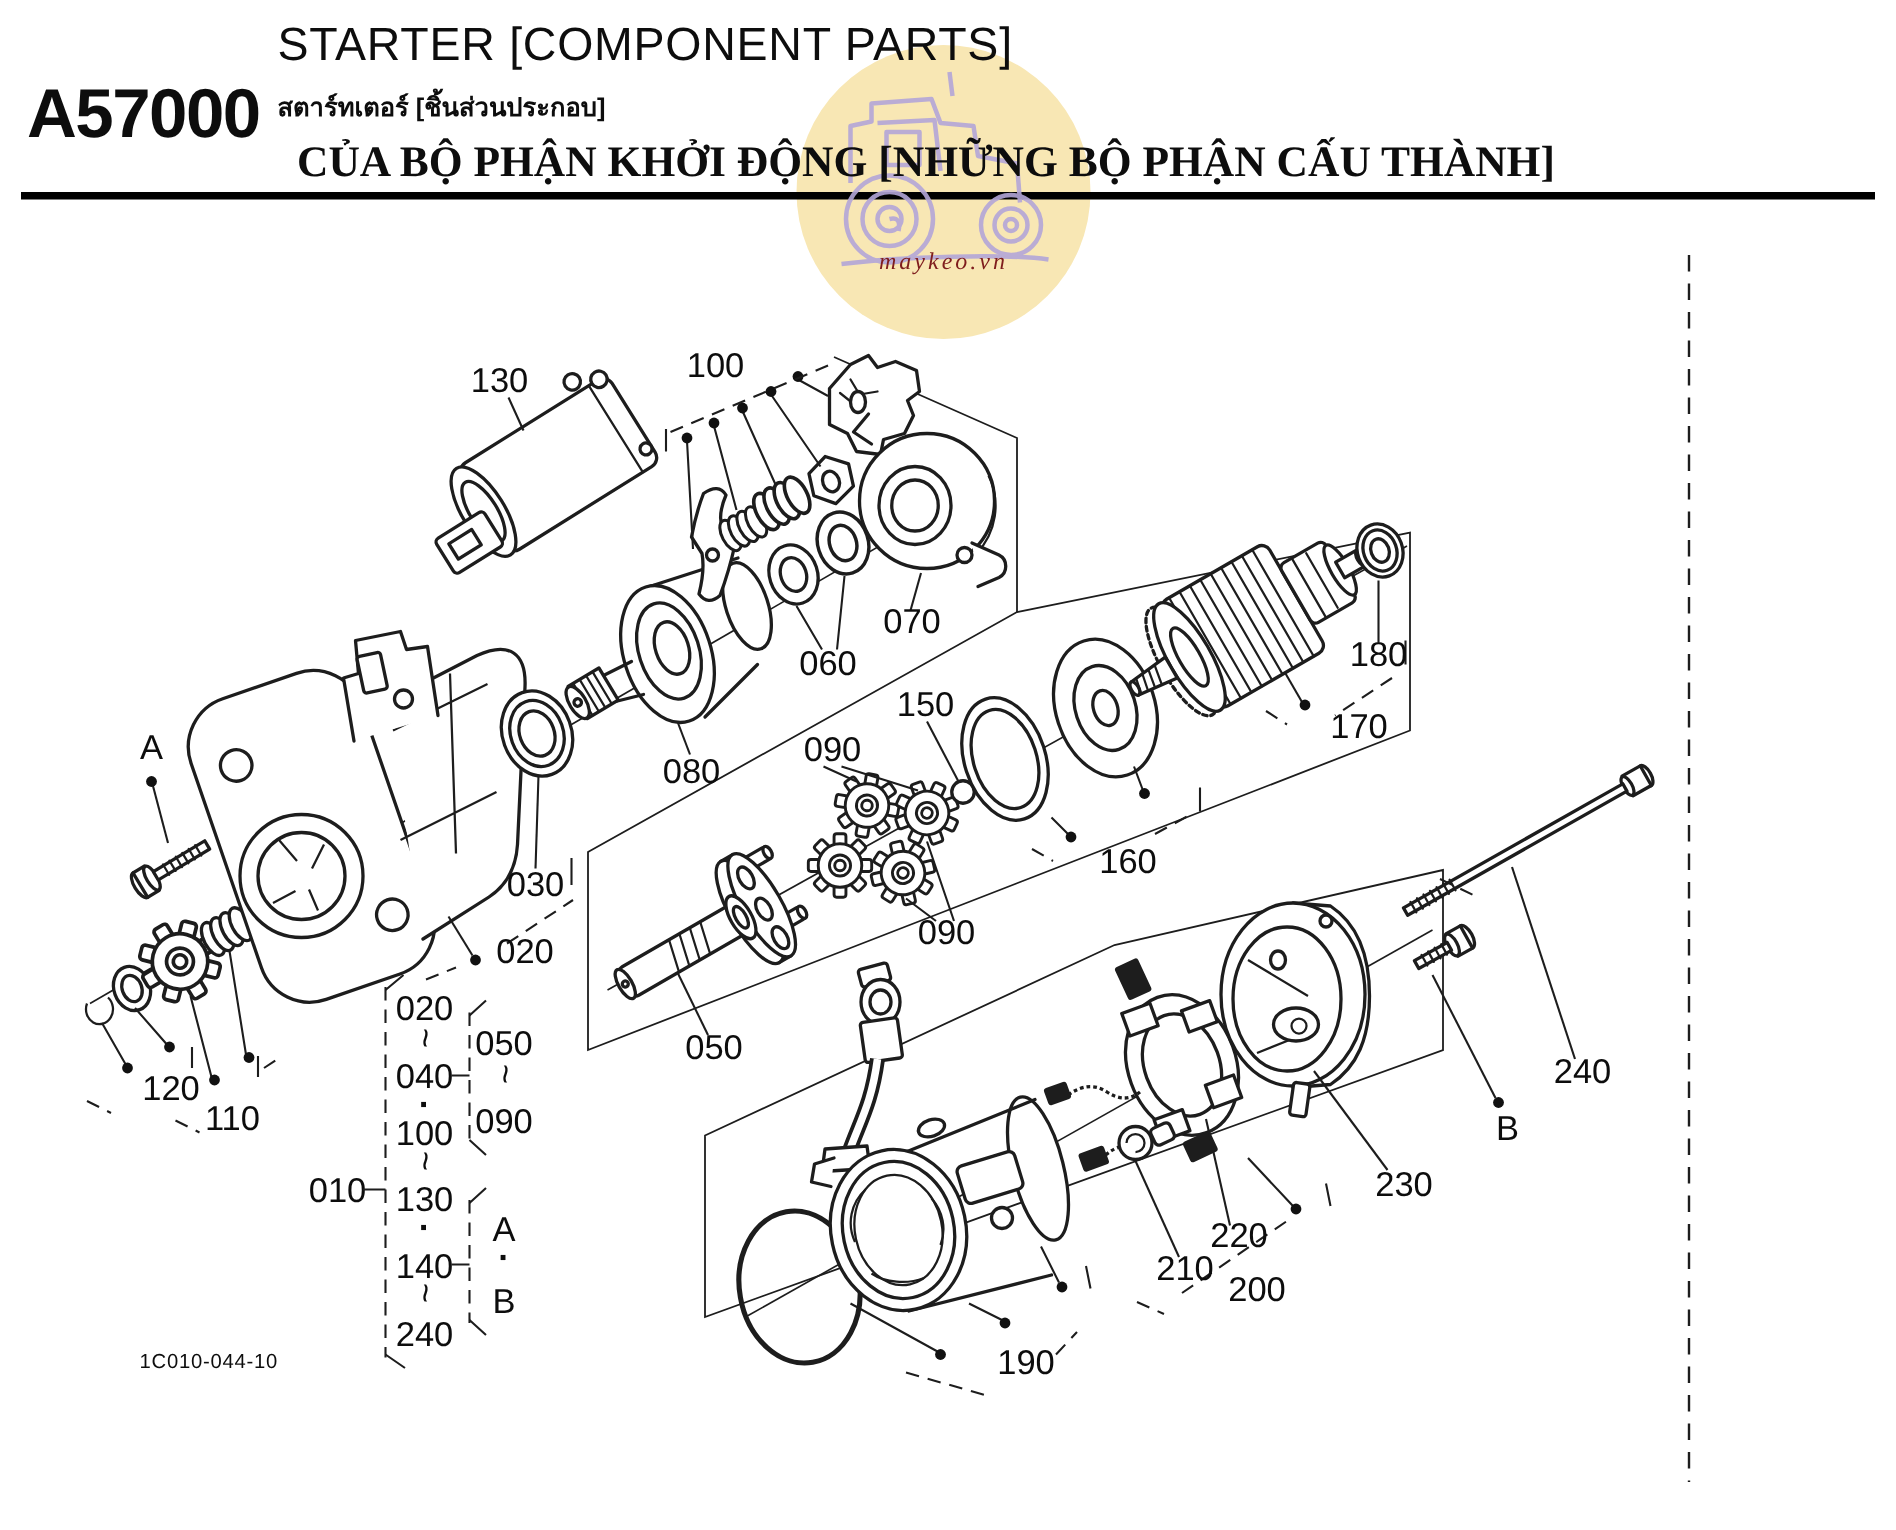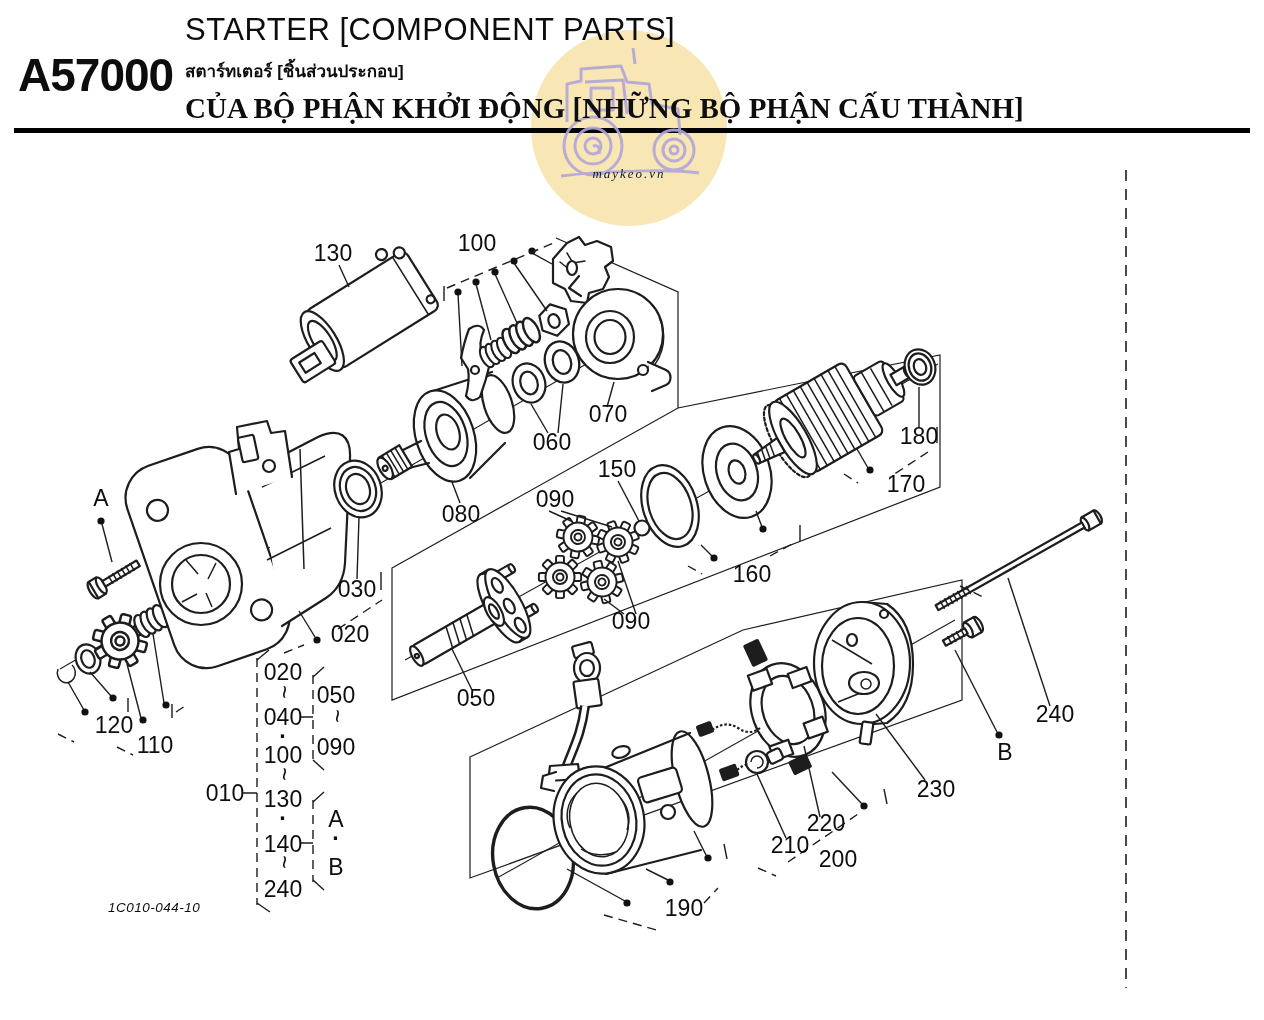--- a/index.html
+++ b/index.html
@@ -5,26 +5,26 @@
   html,body{margin:0;padding:0;background:#fff;}
   .page{position:relative;width:1264px;height:1020px;background:#fff;overflow:hidden;
         font-family:"Liberation Sans",sans-serif;color:#0d0d0d;}
   .wm-circle{position:absolute;left:531px;top:30px;width:196px;height:196px;border-radius:50%;
              background:#f8e7b4;z-index:0;}
   .rule{position:absolute;left:14px;top:128px;width:1236px;height:5px;background:#000;z-index:1;}
   .wm-tractor{position:absolute;left:531px;top:30px;width:196px;height:196px;z-index:2;}
   .hdr-code{position:absolute;left:18px;top:48px;font-size:46px;font-weight:700;letter-spacing:-1px;z-index:3;}
   .t-en{position:absolute;left:185px;top:12px;font-size:31px;font-weight:400;letter-spacing:.5px;z-index:3;}
   .t-th{position:absolute;left:185px;top:57px;font-size:17px;font-weight:700;z-index:3;}
-  .t-vi{position:absolute;left:185px;top:92px;font-size:29px;font-weight:700;z-index:3;
+  .t-vi{position:absolute;left:198px;top:92px;font-size:29px;font-weight:700;z-index:3;
         font-family:"Liberation Serif",serif;}
   .wm-text{position:absolute;left:531px;top:166px;width:196px;text-align:center;z-index:2;
-           font-family:"Liberation Serif",serif;font-style:italic;font-size:13px;letter-spacing:2px;color:#0f172a;}
+           font-family:"Liberation Serif",serif;font-style:italic;font-size:16px;letter-spacing:2px;color:#7f1d1d;}
   .diagram{position:absolute;left:0;top:0;z-index:2;}
-  .fig-code{position:absolute;left:108px;top:900px;font-size:13.5px;letter-spacing:.5px;z-index:3;font-style:italic;}
+  .fig-code{position:absolute;left:93px;top:900px;font-size:13.5px;letter-spacing:.5px;z-index:3;}
   .models{position:absolute;right:2px;top:992px;font-size:24px;z-index:3;}
   .lbl{font-family:"Liberation Sans",sans-serif;font-size:23px;fill:#0d0d0d;}
   .lgd{font-family:"Liberation Sans",sans-serif;font-size:23px;fill:#0d0d0d;}
   svg .p{stroke:#1d1d1d;stroke-width:2.2;fill:#fff;stroke-linejoin:round;stroke-linecap:round;}
   svg .thin{stroke:#1d1d1d;stroke-width:1.5;fill:none;}
   svg .ld{stroke:#1d1d1d;stroke-width:1.4;fill:none;}
   svg .dsh{stroke:#1d1d1d;stroke-width:1.4;fill:none;stroke-dasharray:9 6;}
   svg .box{stroke:#1d1d1d;stroke-width:1.2;fill:none;}
   svg .dot{fill:#111;stroke:none;}
 </style>

